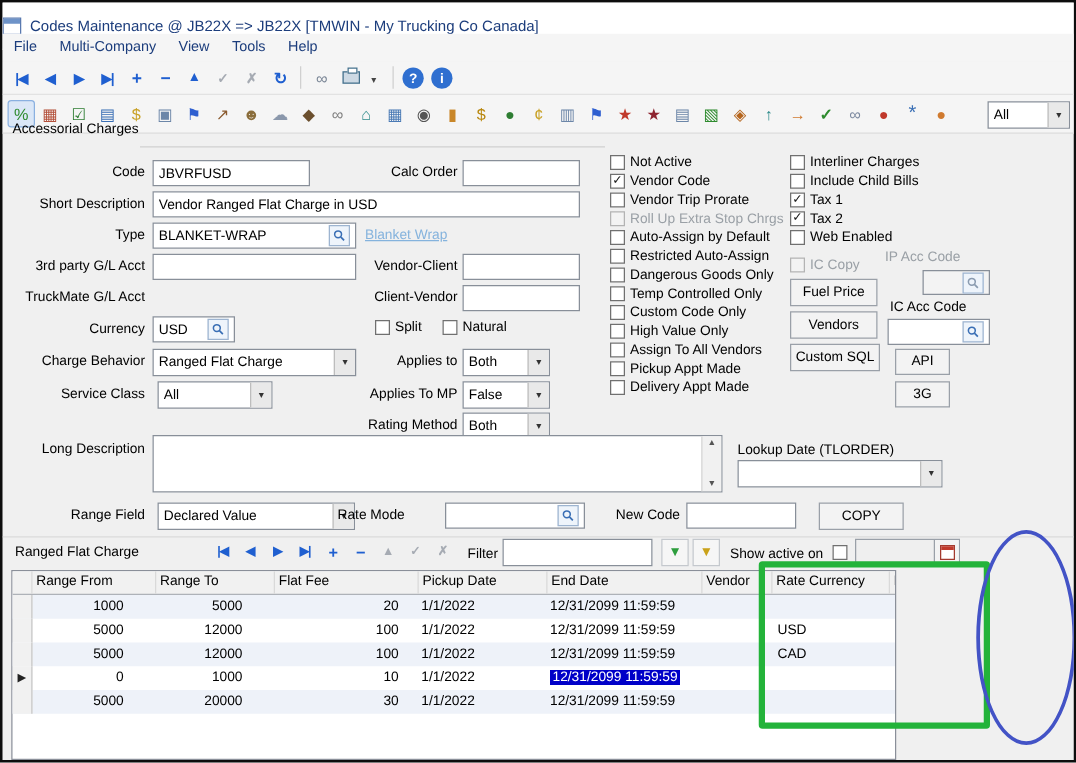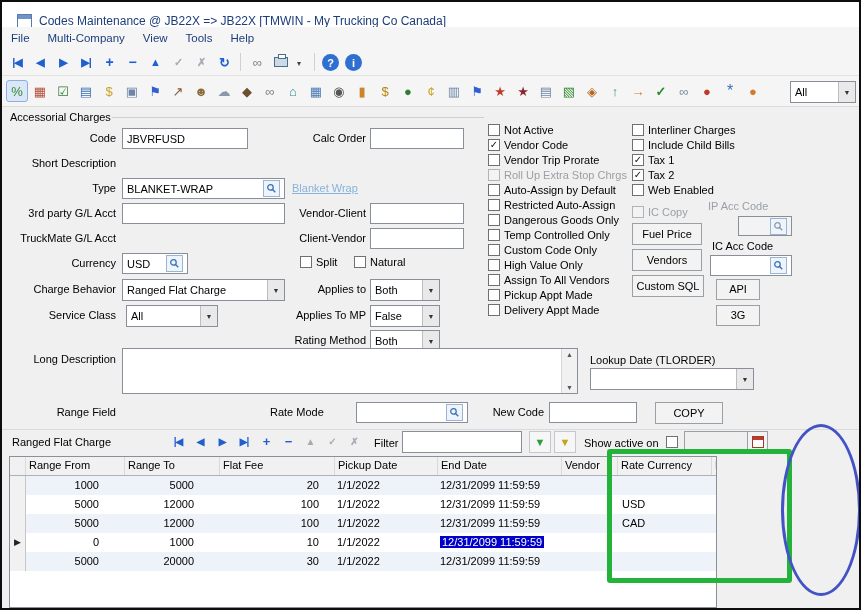--- a/index.html
+++ b/index.html
@@ -1,18 +1,18 @@
 <!DOCTYPE html>
 <html><head>
 <meta charset="utf-8">
 <style>
   *{box-sizing:border-box;margin:0;padding:0}
   body{background:#fff;font-family:"Liberation Sans",sans-serif}
   .window{position:relative;width:861px;height:610px;border:2px solid #0d0d0d;background:#f0f0f0;font-size:11px;color:#000;overflow:hidden}
-  .titlebar{position:absolute;left:0;top:0;right:0;height:38px;background:#fff;border-bottom:1px solid #e4e4e4;display:flex;align-items:center;gap:7px;padding-left:15px}
+  .titlebar{position:absolute;left:0;top:0;right:0;height:38px;background:#fff;border-bottom:1px solid #e4e4e4;display:flex;align-items:center;gap:7px;padding-left:0}
   .title-text{color:#1c3d7c;font-size:12px;white-space:nowrap}
   .app-icon{width:15px;height:14px;border:1px solid #5a7ab0;background:#fff;position:relative}
   .app-icon::before{content:"";position:absolute;left:0;right:0;top:0;height:4px;background:#6e93c8}
   .menubar{position:absolute;left:0;top:25px;right:0;height:22px;background:#f5f5f5;display:flex;align-items:center}
   .menu-item{padding:3px 9px;color:#1c3d7c;font-size:11.5px;white-space:nowrap}
   .toolbar1{position:absolute;left:0;top:47px;right:0;height:27px;background:#f5f5f5;border-bottom:1px solid #e2e2e2}
   .tb1{position:absolute;top:2px;width:22px;height:22px;display:flex;align-items:center;justify-content:center;font-size:11px;letter-spacing:-1px;color:#1f5fd0;font-weight:bold}
   .tb1.dim{color:#a6abb3}
   .tb1.gray{color:#7a8696;font-weight:normal;font-size:13px}
   .tb-sep{position:absolute;top:4px;width:1px;height:18px;background:#d0d0d0}
@@ -146,33 +146,36 @@
     <span class="tb2" style="left:717px;color:#3a6fb5;font-size:16px">*</span>
     <span class="tb2" style="left:740px;color:#d07a2f">●</span>
     <div class="combo" style="left:788px;top:5px;width:66px">
       <span class="txt">All</span>
       <span class="arrow">
           <i>▼</i>
         </span>
     </div>
   </div>
 
-  <div class="lbl" style="left:8px;top:109px">Accessorial Charges</div>
+  <div class="lbl" style="left:8px;top:95px">Accessorial Charges</div>
   <div class="hline" style="left:110px;top:115px;width:372px"></div>
 
   <div class="lbl lblA" style="top:130px">Code</div>
   <div class="field" style="left:120px;top:126px;width:126px">
       <span class="txt">JBVRFUSD</span>
     </div>
   <div class="lbl lblB" style="top:130px">Calc Order</div>
   <div class="field" style="left:368px;top:126px;width:94px">
       <span class="txt"></span>
     </div>
 
   <div class="lbl lblA" style="top:155px">Short Description</div>
+  <div class="field" style="left:120px;top:151px;width:342px">
+      <span class="txt">Vendor Ranged Flat Charge in USD</span>
+    </div>
 
   <div class="lbl lblA" style="top:180px">Type</div>
   <div class="field" style="left:120px;top:176px;width:163px">
     <span class="txt">BLANKET-WRAP</span>
     <span class="lk">
         <svg width="11" height="11" viewBox="0 0 16 16">
           <circle cx="6.5" cy="6.5" r="4" fill="none" stroke="#3a6fb5" stroke-width="1.8"></circle>
           <line x1="9.5" y1="9.5" x2="13.5" y2="13.5" stroke="#3a6fb5" stroke-width="2"></line>
         </svg>
       </span>
@@ -262,20 +265,26 @@
 
   <div class="lbl" style="left:588px;top:352px">Lookup Date (TLORDER)</div>
   <div class="combo" style="left:588px;top:366px;width:164px">
       <span class="txt"></span>
       <span class="arrow">
         <i>▼</i>
       </span>
     </div>
 
   <div class="lbl lblA" style="top:404px">Range Field</div>
+  <div class="combo" style="left:124px;top:400px;width:158px">
+      <span class="txt">Declared Value</span>
+      <span class="arrow">
+        <i>▼</i>
+      </span>
+    </div>
   <div class="lbl" style="left:268px;top:404px;width:80px;">Rate Mode</div>
   <div class="field" style="left:354px;top:400px;width:112px">
     <span class="txt"></span>
     <span class="lk">
         <svg width="11" height="11" viewBox="0 0 16 16">
           <circle cx="6.5" cy="6.5" r="4" fill="none" stroke="#3a6fb5" stroke-width="1.8"></circle>
           <line x1="9.5" y1="9.5" x2="13.5" y2="13.5" stroke="#3a6fb5" stroke-width="2"></line>
         </svg>
       </span>
   </div>

